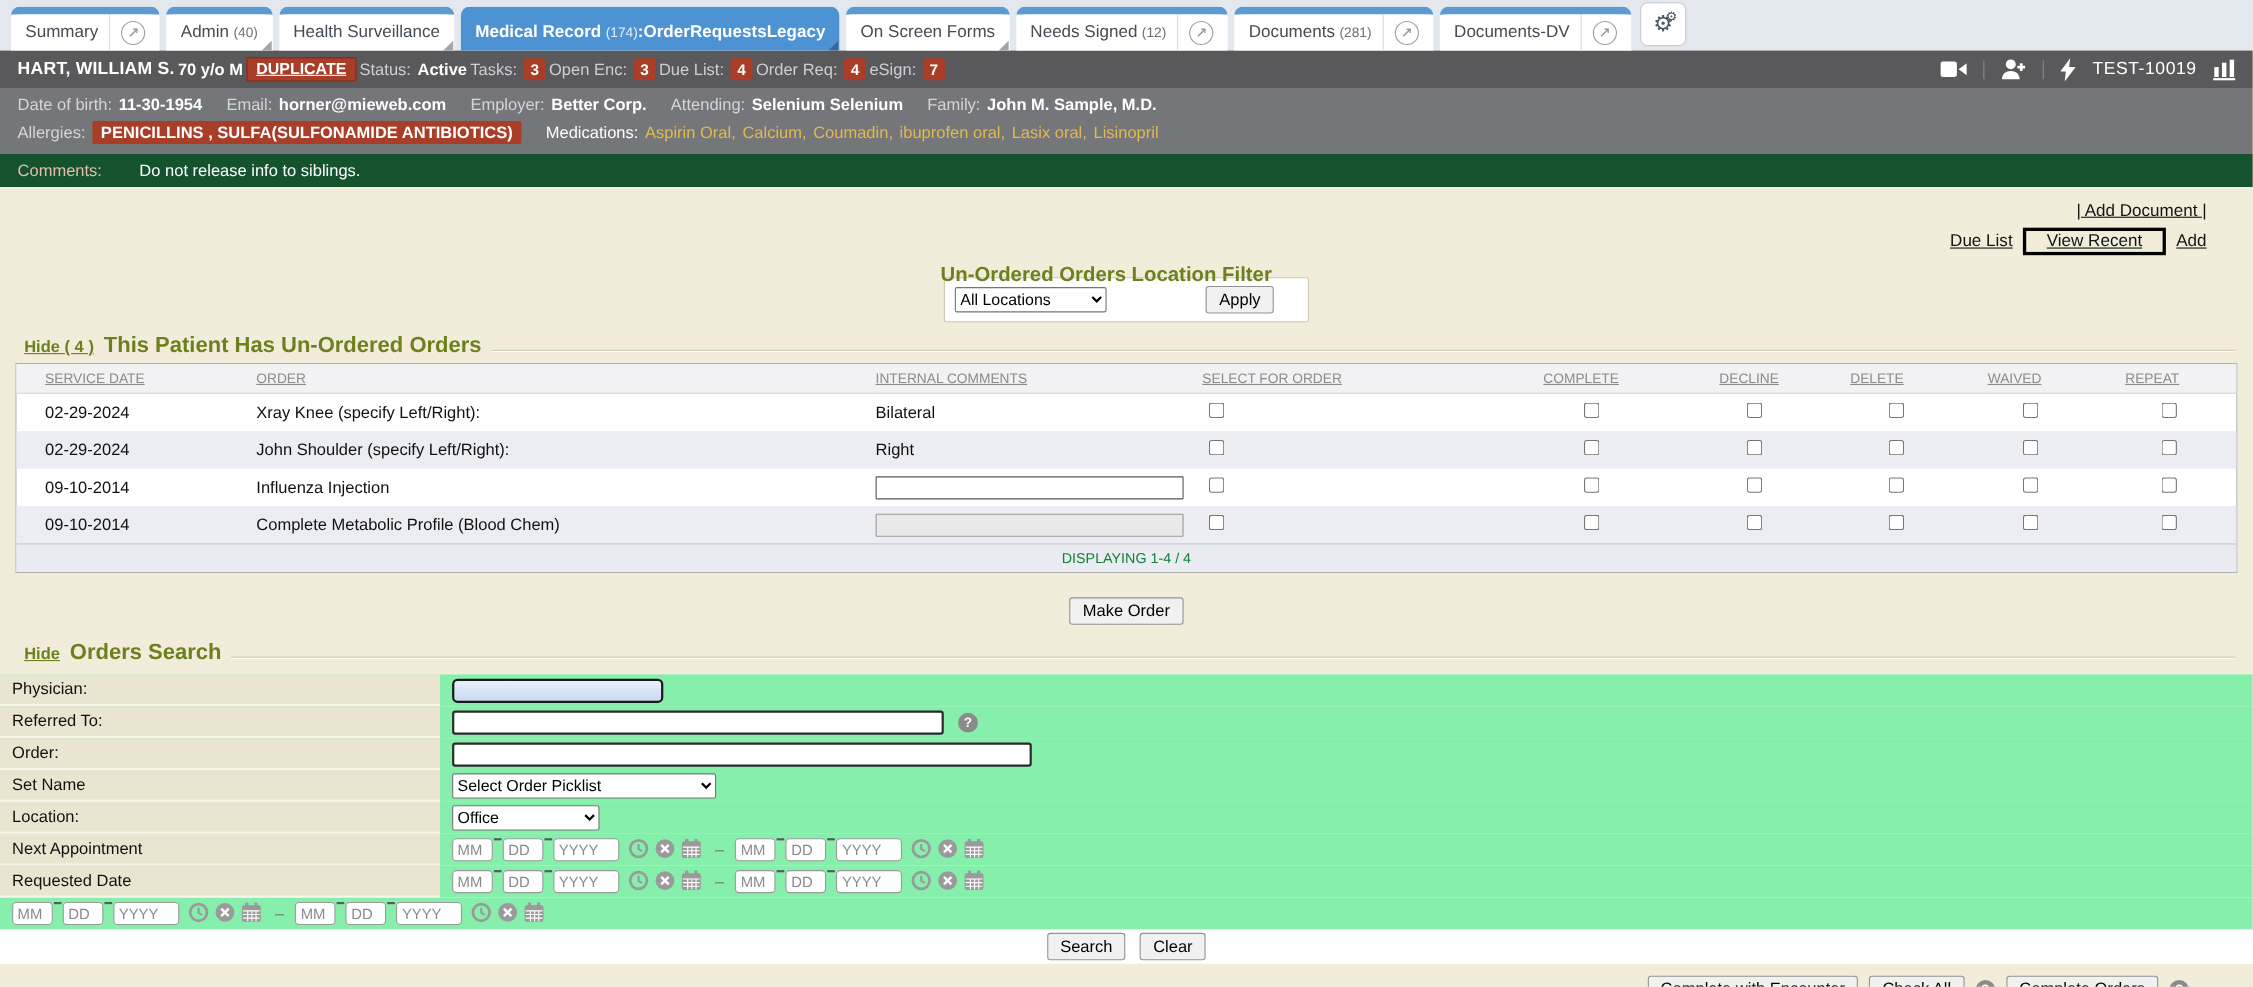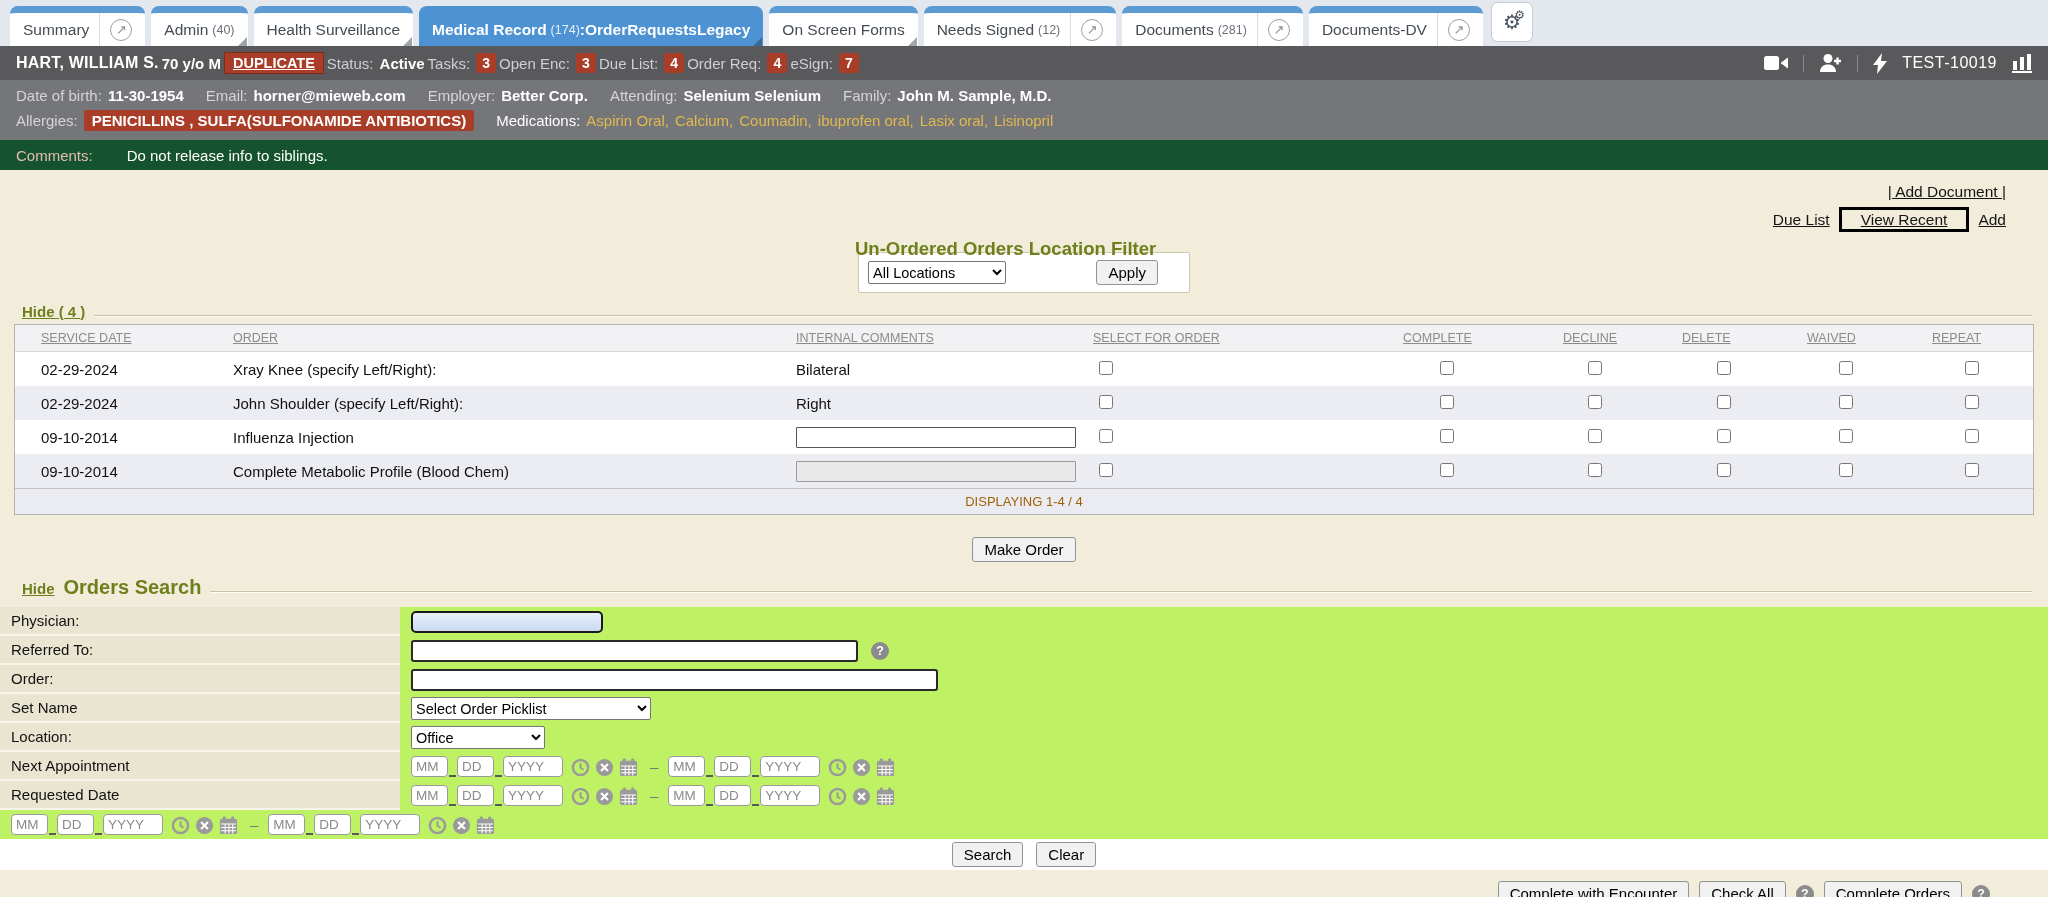--- a/index.html
+++ b/index.html
@@ -138,56 +138,56 @@
   .c8 { width:125px; padding-left:44px; }
   .c9 { flex:1;  padding-left:45px; }
   .t-head .c4 { padding-left:18px; } .t-head .c5 { padding-left:18px; }
   .t-head .c6 { padding-left:18px; } .t-head .c7 { padding-left:12px; }
   .t-head .c8 { padding-left:12px; } .t-head .c9 { padding-left:12px; }
   .cmt-input { width:280px; height:21px; border:1.5px solid #555; background:#fff; border-radius:1px; font-size:14px; padding:0 4px; }
   .cmt-input.dis { background:#e9e9e9; border-color:#9a9a9a; }
   input[type="checkbox"] { width:14px; height:14px; cursor:pointer; }
   .t-foot {
     height:26px; background:#eaecf1; border-top:1px solid #c3c3c3;
-    display:flex; align-items:center; justify-content:center; font-size:13px; color:#a16207;
+    display:flex; align-items:center; justify-content:center; font-size:13px; color:#15803d;
   }
 
   
   .btn {
     font-family:"Liberation Sans", sans-serif;
     background:#f1f1f1; border:1px solid #939393; border-radius:3px;
     font-size:15px; color:#000; padding:3px 11px; cursor:pointer; white-space:nowrap;
   }
   .make-order-wrap { display:flex; justify-content:center; margin-top:22px; }
 
   
   .os-head { margin-top:14px; }
   .search-form { margin-top:8px; background:#fff; font-size:15px; }
-  .f-row { display:flex; align-items:center; height:29px; background:#bef264; }
+  .f-row { display:flex; align-items:center; height:29px; background:#86efac; }
   .f-label {
     width:400px; align-self:stretch; background:#e9e5d1;
     display:flex; align-items:center; padding-left:11px;
     border-bottom:2px solid #f7f4ea;
   }
   .f-field { flex:1; display:flex; align-items:center; padding-left:11px; }
   .inp-physician {
     width:192px; height:22px; border:2px solid #1a1a1a; border-radius:5px;
     background:linear-gradient(#e9f0fa,#c9daf1); outline:none; padding:0 5px; font-size:14px;
   }
   .inp-referred { width:447px; height:22px; border:2px solid #2a2a2a; border-radius:3px; padding:0 5px; font-size:14px; }
   .inp-order { width:527px; height:22px; border:2px solid #2a2a2a; border-radius:3px; padding:0 5px; font-size:14px; }
   .sel { height:23px; font-size:14.5px; border:1px solid #767676; background:#fff; border-radius:2px; font-family:"Liberation Sans",sans-serif; }
   .sel-location { width:134px; }
   .sel-setname { width:240px; }
   .help-ic {
     width:18px; height:18px; border-radius:50%; background:#8b8b8b; color:#fff;
     font-size:12.5px; font-weight:bold; display:inline-flex; align-items:center; justify-content:center;
     margin-left:13px; cursor:pointer; flex:none;
   }
-  .date-group { display:flex; align-items:flex-end; }
+  .date-group { display:flex; align-items:flex-start; }
   .d-in {
     height:21px; border:1.5px solid #9a9a9a; border-radius:4px; background:#fff;
     font-size:13.5px; padding:0 4px; color:#333;
   }
   .d-in::placeholder { color:#8a8a8a; opacity:1; }
   .d-mm,.d-dd { width:37px; }
   .d-yyyy { width:60px; }
   .hy { width:7px; height:2px; background:#5a5a5a; margin:0 1px; flex:none; }
   .d-ics { display:flex; align-items:center; gap:5px; margin-left:8px; }
   .d-ics svg { display:block; cursor:pointer; }
@@ -369,20 +369,21 @@
 <div class="filter-box">
   <span class="filter-legend">Un-Ordered Orders Location Filter</span>
   <select class="sel">
     <option>All Locations</option>
   </select>
   <button class="btn">Apply</button>
 </div>
 
 <div class="section-head">
   <span class="hide-link">Hide ( 4 )</span>
+  <span class="sec-title">This Patient Has Un-Ordered Orders</span>
   <span class="head-line"></span>
 </div>
 
 <div class="orders-table">
   <div class="t-head">
     <span class="th c1">SERVICE DATE</span>
     <span class="th c2">ORDER</span>
     <span class="th c3">INTERNAL COMMENTS</span>
     <span class="th c4">SELECT FOR ORDER</span>
     <span class="th c5">COMPLETE</span>

